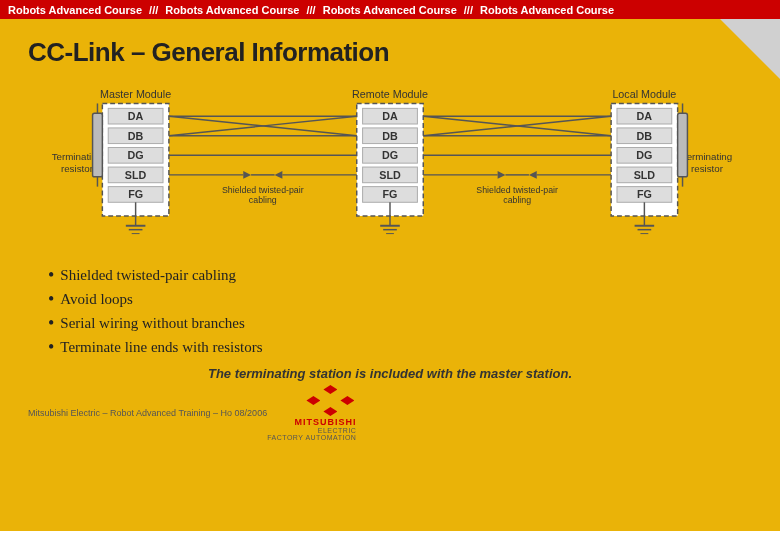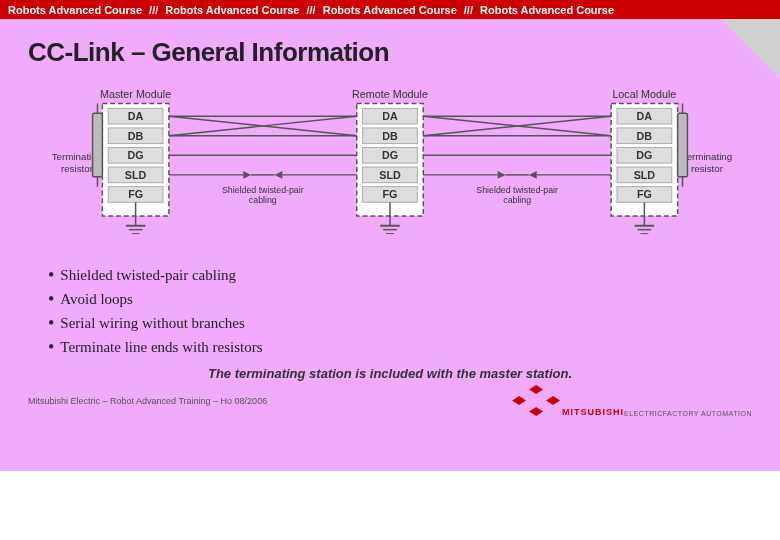--- a/index.html
+++ b/index.html
@@ -25,23 +25,23 @@
       align-items: center;
       gap: 0;
     }
     .banner-sep {
       color: #fff;
       margin: 0 4px;
     }
 
     
     #main {
-      background: #f0abfc;
+      background: #eab308;
       padding: 18px 28px 10px 28px;
-      height: 452px;
+      height: 512px;
       position: relative;
     }
 
     
     #fold {
       position: absolute;
       top: 0;
       right: 0;
       width: 60px;
       height: 60px;
@@ -93,33 +93,32 @@
       text-align: center;
       font-style: italic;
       margin-bottom: 4px;
     }
     #bottom-note span {
       font-weight: bold;
     }
 
     #footer {
       display: flex;
-      justify-content: space-between;
       align-items: center;
       margin-top: 2px;
     }
     #footer-text {
       font-size: 9px;
       color: #555;
     }
 
     
     #mitsubishi-logo {
       display: flex;
-      flex-direction: row;
+      flex-direction: column;
       align-items: flex-end;
     }
     .mitsubishi-diamonds {
       display: grid;
       grid-template-columns: repeat(3, 16px);
       grid-template-rows: repeat(3, 10px);
       gap: 1px;
     }
     .diamond {
       width: 14px;

